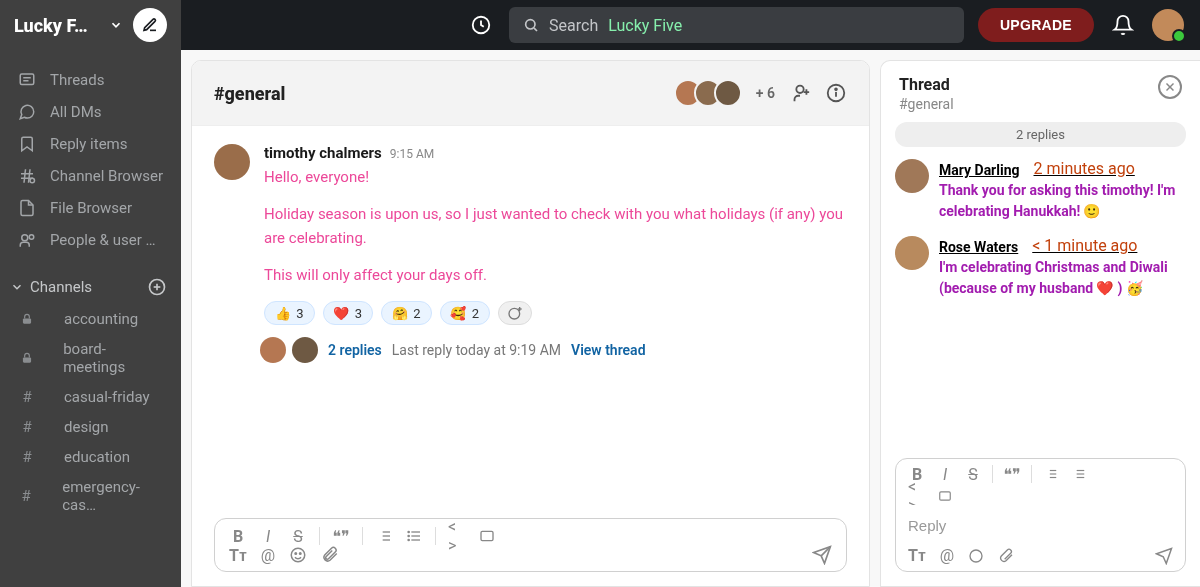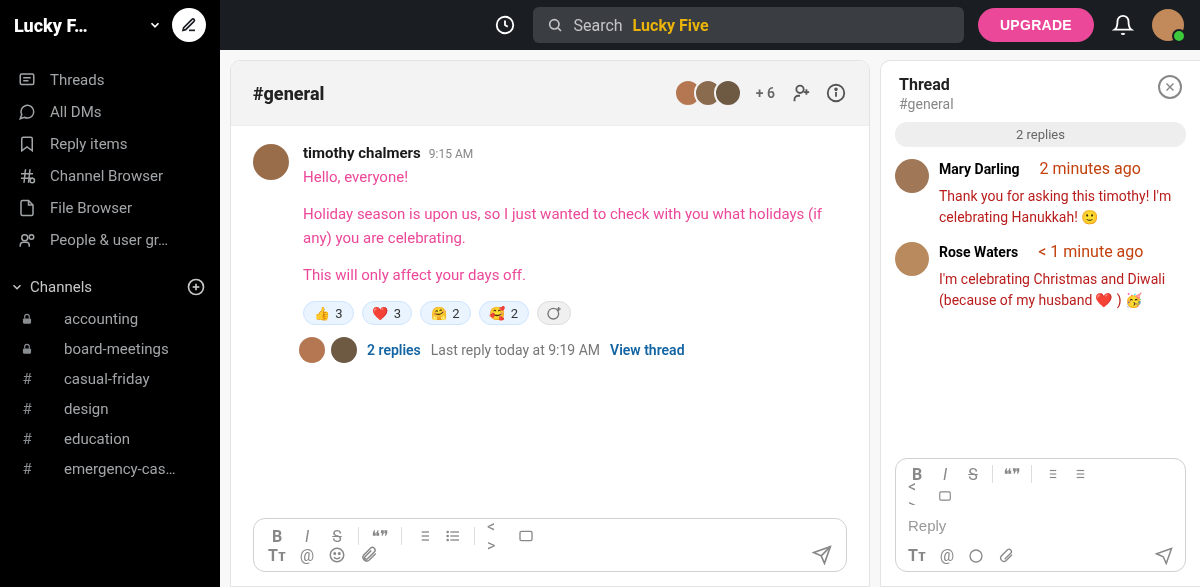--- a/index.html
+++ b/index.html
@@ -1,43 +1,43 @@
 <!DOCTYPE html>
 <html><head>
 <meta charset="utf-8">
 <style>
 * { box-sizing: border-box; margin: 0; padding: 0; }
 body { font-family: -apple-system, BlinkMacSystemFont, "Segoe UI", Roboto, Helvetica, Arial, sans-serif; width: 1200px; height: 587px; overflow: hidden; background: #f8f8f8; }
 .app { display: flex; height: 587px; }
 
 
-.sidebar { width: 220px; background: #000000; color: #c5c7c9; display: flex; flex-direction: column; flex-shrink: 0; }
+.sidebar { width: 181px; background: #404040; color: #c5c7c9; display: flex; flex-direction: column; flex-shrink: 0; }
 .ws-header { height: 50px; display: flex; align-items: center; padding: 0 14px; gap: 10px; }
 .ws-name { color: #fff; font-weight: 800; font-size: 18px; flex: 1; white-space: nowrap; overflow: hidden; text-overflow: ellipsis; }
 .ws-caret { color: #fff; }
 .compose { width: 34px; height: 34px; background: #fff; border-radius: 50%; display: flex; align-items: center; justify-content: center; }
 .sb-divider { height: 10px; }
 .sb-nav { padding: 4px 0; }
 .sb-item { display: flex; align-items: center; gap: 14px; padding: 7px 18px; font-size: 15px; color: #a3a6a9; cursor: pointer; }
 .sb-item .ic { width: 18px; height: 18px; flex-shrink: 0; display:flex; align-items:center; justify-content:center; }
 .sb-item span.lbl { white-space: nowrap; overflow: hidden; text-overflow: ellipsis; }
 .sb-section { display: flex; align-items: center; justify-content: space-between; padding: 7px 14px 7px 10px; color: #c5c7c9; font-size: 15px; margin-top: 10px;}
 .sb-section .left { display:flex; align-items:center; gap:6px;}
 .ch-item { display: flex; align-items: center; gap: 28px; padding: 6px 18px; font-size: 15px; color: #a3a6a9; cursor: pointer; }
 .ch-item .ic { width: 18px; display:flex; justify-content:center; color:#8a8d90; }
 
 
 .main { flex: 1; display: flex; flex-direction: column; }
 .topbar { height: 50px; background: #1a1d21; display: flex; align-items: center; padding: 0 16px; gap: 14px; }
 .tb-spacer { flex: 0.6; }
 .history-btn { width: 28px; height: 28px; color: #fff; display:flex; align-items:center; justify-content:center; }
 .search { flex: 1; max-width: 560px; height: 36px; background: #3a3d41; border-radius: 6px; display: flex; align-items: center; padding: 0 14px; gap: 10px; color: #c3c5c8; }
-.search .kw { color: #eab308; font-weight: 700; text-align: center; }
+.search .kw { color: #86efac; font-weight: 400; text-align: center; }
 .tb-right { margin-left: auto; display:flex; align-items:center; gap: 18px; }
-.upgrade { background: #ec4899; color: #fff; border: none; border-radius: 20px; padding: 9px 22px; font-weight: 700; font-size: 14px; letter-spacing: 0.3px; }
+.upgrade { background: #7f1d1d; color: #fff; border: none; border-radius: 20px; padding: 9px 22px; font-weight: 700; font-size: 14px; letter-spacing: 0.3px; }
 .bell { color: #fff; width: 22px; }
 .avatar { width: 32px; height: 32px; border-radius: 50%; background: #c28a5a; position: relative; }
 .avatar::after { content:''; position:absolute; right:-2px; bottom:-2px; width:10px; height:10px; background:#3cc93c; border:2px solid #1a1d21; border-radius:50%; }
 
 
 .content { flex: 1; display: flex; overflow: hidden; background: #f8f8f8; padding: 10px 0 0 10px; gap: 10px; }
 
 
 .channel { flex: 1; display: flex; flex-direction: column; background: #fff; border-radius: 10px 10px 0 0; overflow: hidden; border:1px solid #e3e3e3; }
 .ch-header { padding: 18px 22px; display: flex; align-items: center; border-bottom: 1px solid #eee; background:#f3f3f3; }
@@ -78,24 +78,24 @@
 
 .thread { width: 320px; background:#fff; border-radius:10px 0 0 0; border:1px solid #e3e3e3; border-right:none; display:flex; flex-direction:column; }
 .th-header { padding:14px 18px 10px; display:flex; align-items:flex-start; }
 .th-titles .t1 { font-weight:700; font-size:16px; color:#222; }
 .th-titles .t2 { font-size:14px; color:#888; margin-top:2px;}
 .th-close { margin-left:auto; width:24px; height:24px; border:2px solid #888; border-radius:50%; display:flex; align-items:center; justify-content:center; color:#888; }
 .th-badge { background:#eee; color:#666; font-size:13px; text-align:center; padding:5px; border-radius:12px; margin:0 14px; }
 .th-msgs { padding:12px 14px; flex:1; overflow:auto; }
 .th-msg { display:flex; gap:10px; margin-bottom:14px; }
 .th-msg .av { width:34px; height:34px; border-radius:50%; flex-shrink:0; }
-.th-body .h { display:flex; align-items:center; gap:20px; }
+.th-body .h { display:flex; align-items:flex-end; gap:14px;text-decoration:underline; }
 .th-body .u { font-weight:700; font-size:14px; }
 .th-body .t { font-size:16px; color:#c2410c; }
-.th-body .txt { font-size:14px; color:#b91c1c; line-height:1.5; margin-top:8px; }
+.th-body .txt { font-size:14px; color:#a21caf; line-height:1.5; margin-top:2px;font-weight:bold; }
 .th-comp { margin:0 14px 14px; border:1px solid #d0d0d0; border-radius:12px; padding:6px 12px; }
 
 svg { display:block; }
 </style>
 </head>
 <body>
 
 <div class="app">
 
   <aside class="sidebar">

